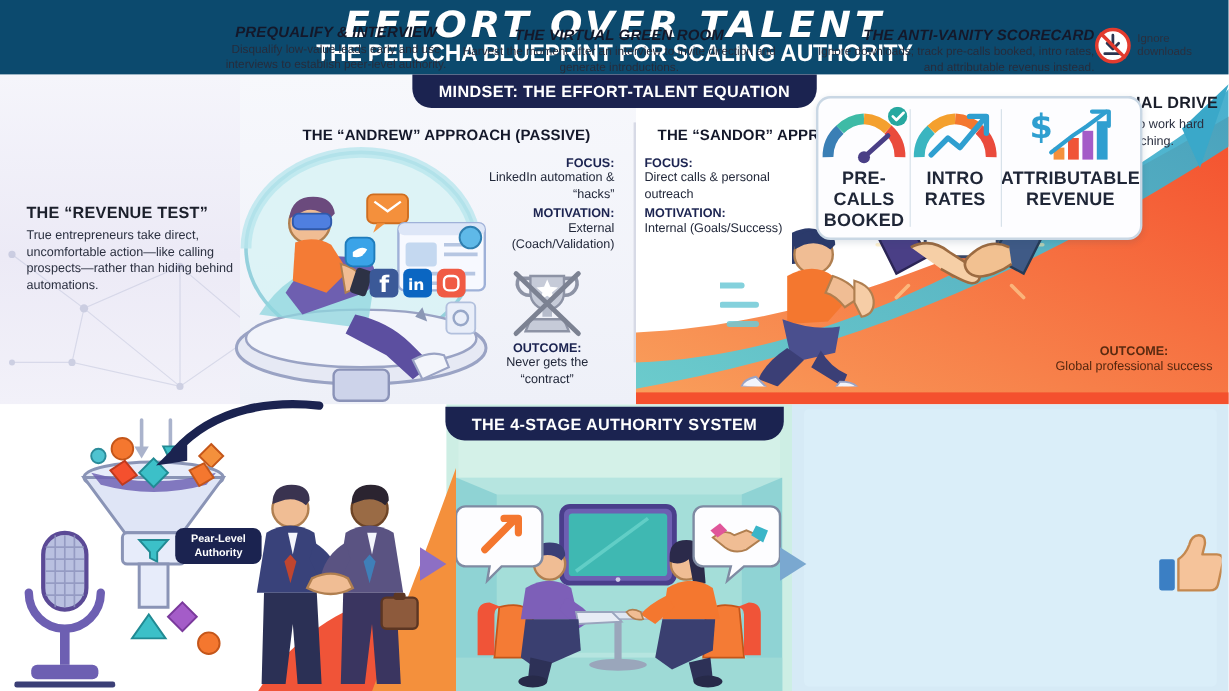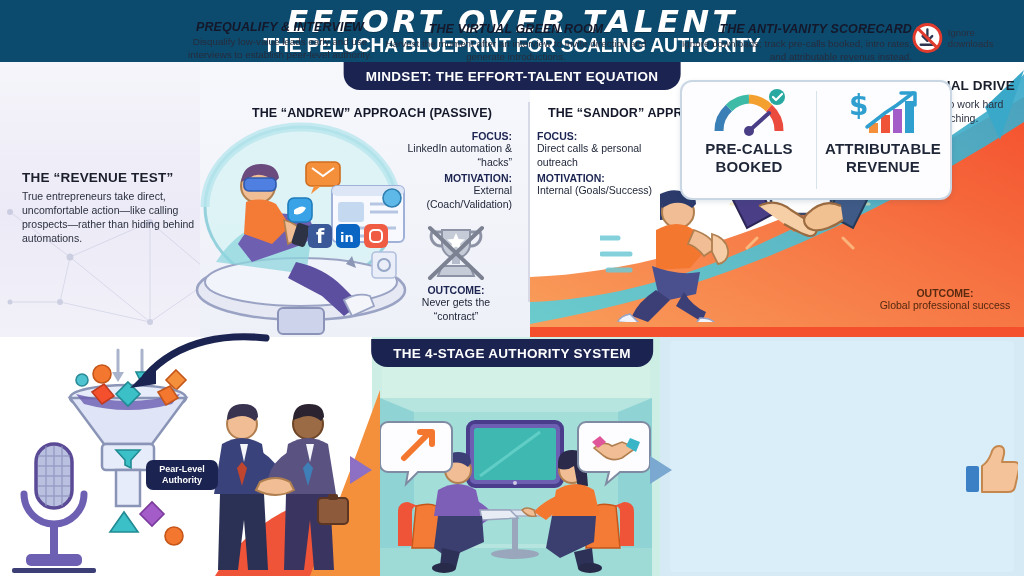--- a/index.html
+++ b/index.html
@@ -158,21 +158,21 @@
     content: ""; position: absolute; left: 0; top: 9px; bottom: 9px;
     width: 1px; background: #d8e2ea;
   }
   .metric-lbl {
     font-size: 15px; font-weight: bold; color: #1f2637;
     text-align: center; line-height: 1.18; margin-top: 3px; letter-spacing: .2px;
   }
 
   
   #peer-tag {
-    position: absolute; left: 146px; top: 460px; width: 72px;
+    position: absolute; left: 146px; top: 440px; width: 72px;
     background: #1b2350; color: #fff; border-radius: 7px;
     padding: 4px 6px; text-align: center;
     font-size: 9px; font-weight: bold; line-height: 1.22; z-index: 20;
   }
 
   .orange-wedge {
     position: absolute; left: 300px; top: 390px; width: 80px; height: 186px; z-index: 5;
   }
   .red-blob {
     position: absolute; left: 185px; top: 500px; width: 130px; height: 76px; z-index: 4;
@@ -572,20 +572,31 @@
         <path d="M58 19 A30 30 0 0 1 68 42" fill="none" stroke="#ea4b3c" stroke-width="9"></path>
         <path d="M38 42 L58 24" stroke="#4a3f86" stroke-width="4" stroke-linecap="round"></path>
         <circle cx="38" cy="42" r="5" fill="#4a3f86"></circle>
         <circle cx="66" cy="8" r="8" fill="#27a8a0"></circle>
         <path d="M62 8 l3 3 6 -6" stroke="#fff" stroke-width="2.2" fill="none" stroke-linecap="round" stroke-linejoin="round"></path>
       </svg>
       <div class="metric-lbl">PRE-CALLS BOOKED</div>
     </div>
     <div class="metric">
       <svg width="76" height="48" viewBox="0 0 76 48">
+        <path d="M8 42 A30 30 0 0 1 18 19" fill="none" stroke="#3ab5c0" stroke-width="9"></path>
+        <path d="M18 19 A30 30 0 0 1 38 10" fill="none" stroke="#f4a02e" stroke-width="9"></path>
+        <path d="M38 10 A30 30 0 0 1 58 19" fill="none" stroke="#f4772f" stroke-width="9"></path>
+        <path d="M58 19 A30 30 0 0 1 68 42" fill="none" stroke="#ea4b3c" stroke-width="9"></path>
+        <path d="M18 40 L32 26 L42 34 L62 10" fill="none" stroke="#2f9fd0" stroke-width="4.5" stroke-linecap="round" stroke-linejoin="round"></path>
+        <path d="M50 8 h14 v14" fill="none" stroke="#2f9fd0" stroke-width="4.5" stroke-linecap="round" stroke-linejoin="round"></path>
+      </svg>
+      <div class="metric-lbl">INTRO RATES</div>
+    </div>
+    <div class="metric">
+      <svg width="76" height="48" viewBox="0 0 76 48">
         <text x="4" y="26" font-family="DejaVu Sans" font-size="28" font-weight="bold" fill="#2f9fd0">$</text>
         <rect x="24" y="34" width="9" height="10" fill="#f4903c"></rect>
         <rect x="36" y="26" width="9" height="18" fill="#f05438"></rect>
         <rect x="48" y="20" width="9" height="24" fill="#a45cc8"></rect>
         <rect x="60" y="12" width="9" height="32" fill="#2f9fd0"></rect>
         <path d="M22 38 L40 24 L52 16 L68 4" fill="none" stroke="#2f9fd0" stroke-width="3.5" stroke-linecap="round"></path>
         <path d="M56 4 h14 v12" fill="none" stroke="#2f9fd0" stroke-width="3.5" stroke-linecap="round" stroke-linejoin="round"></path>
       </svg>
       <div class="metric-lbl">ATTRIBUTABLE REVENUE</div>
     </div>

